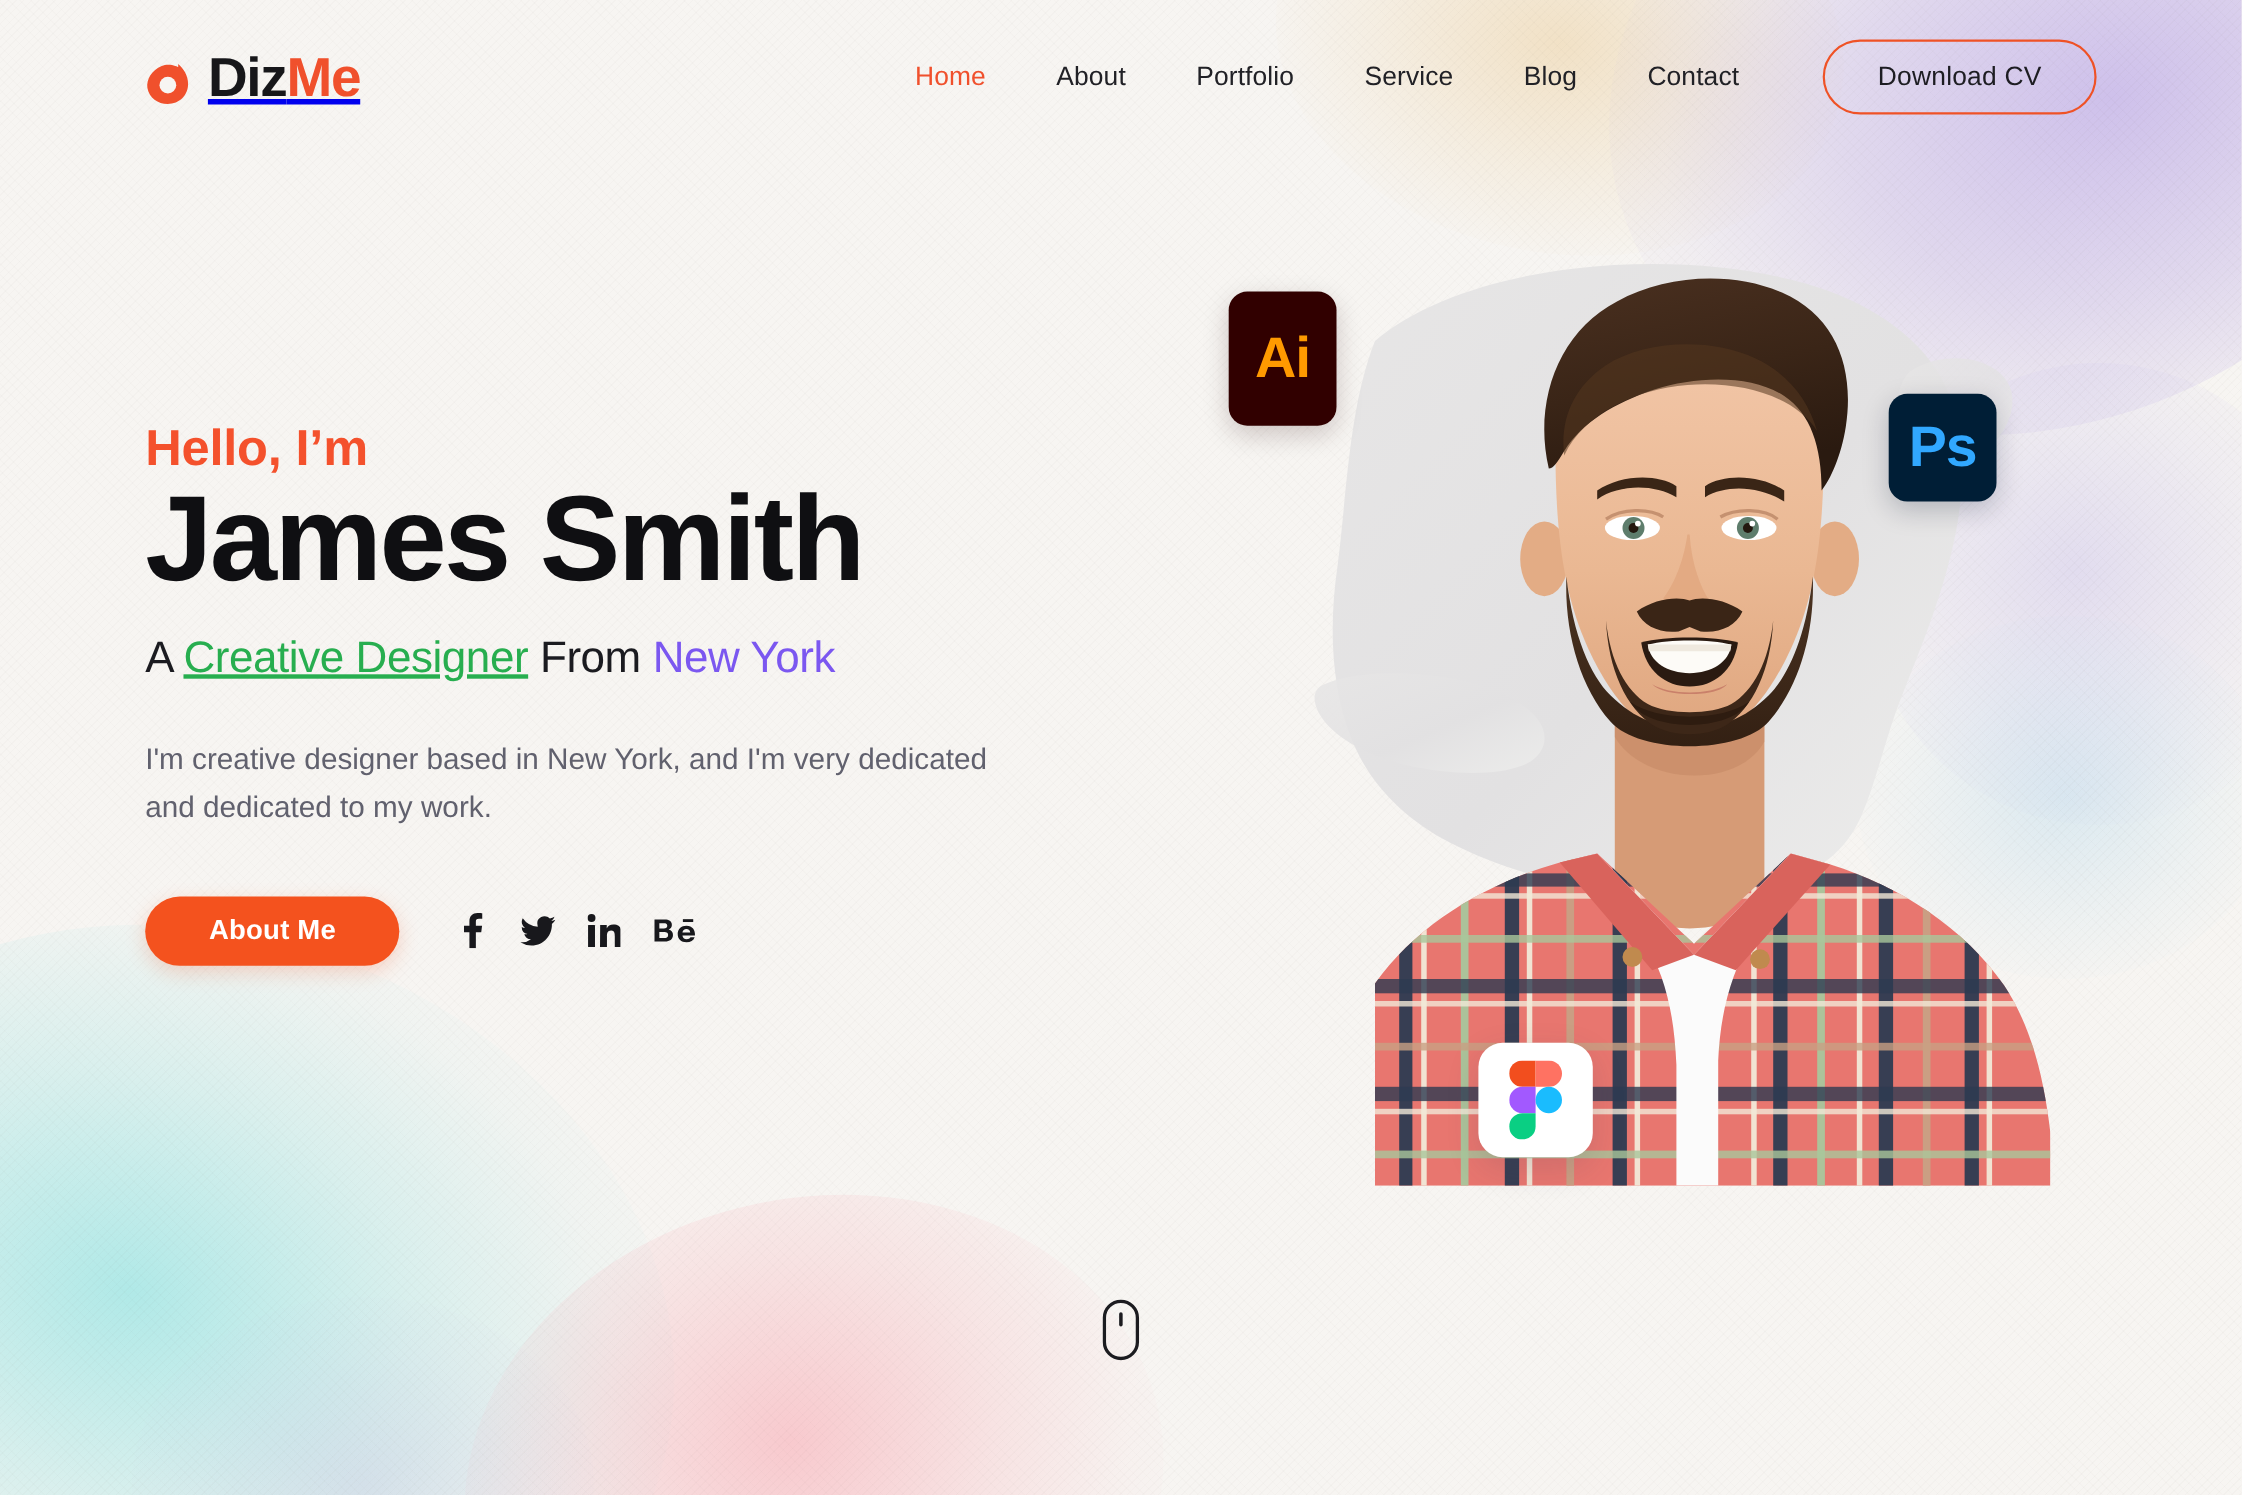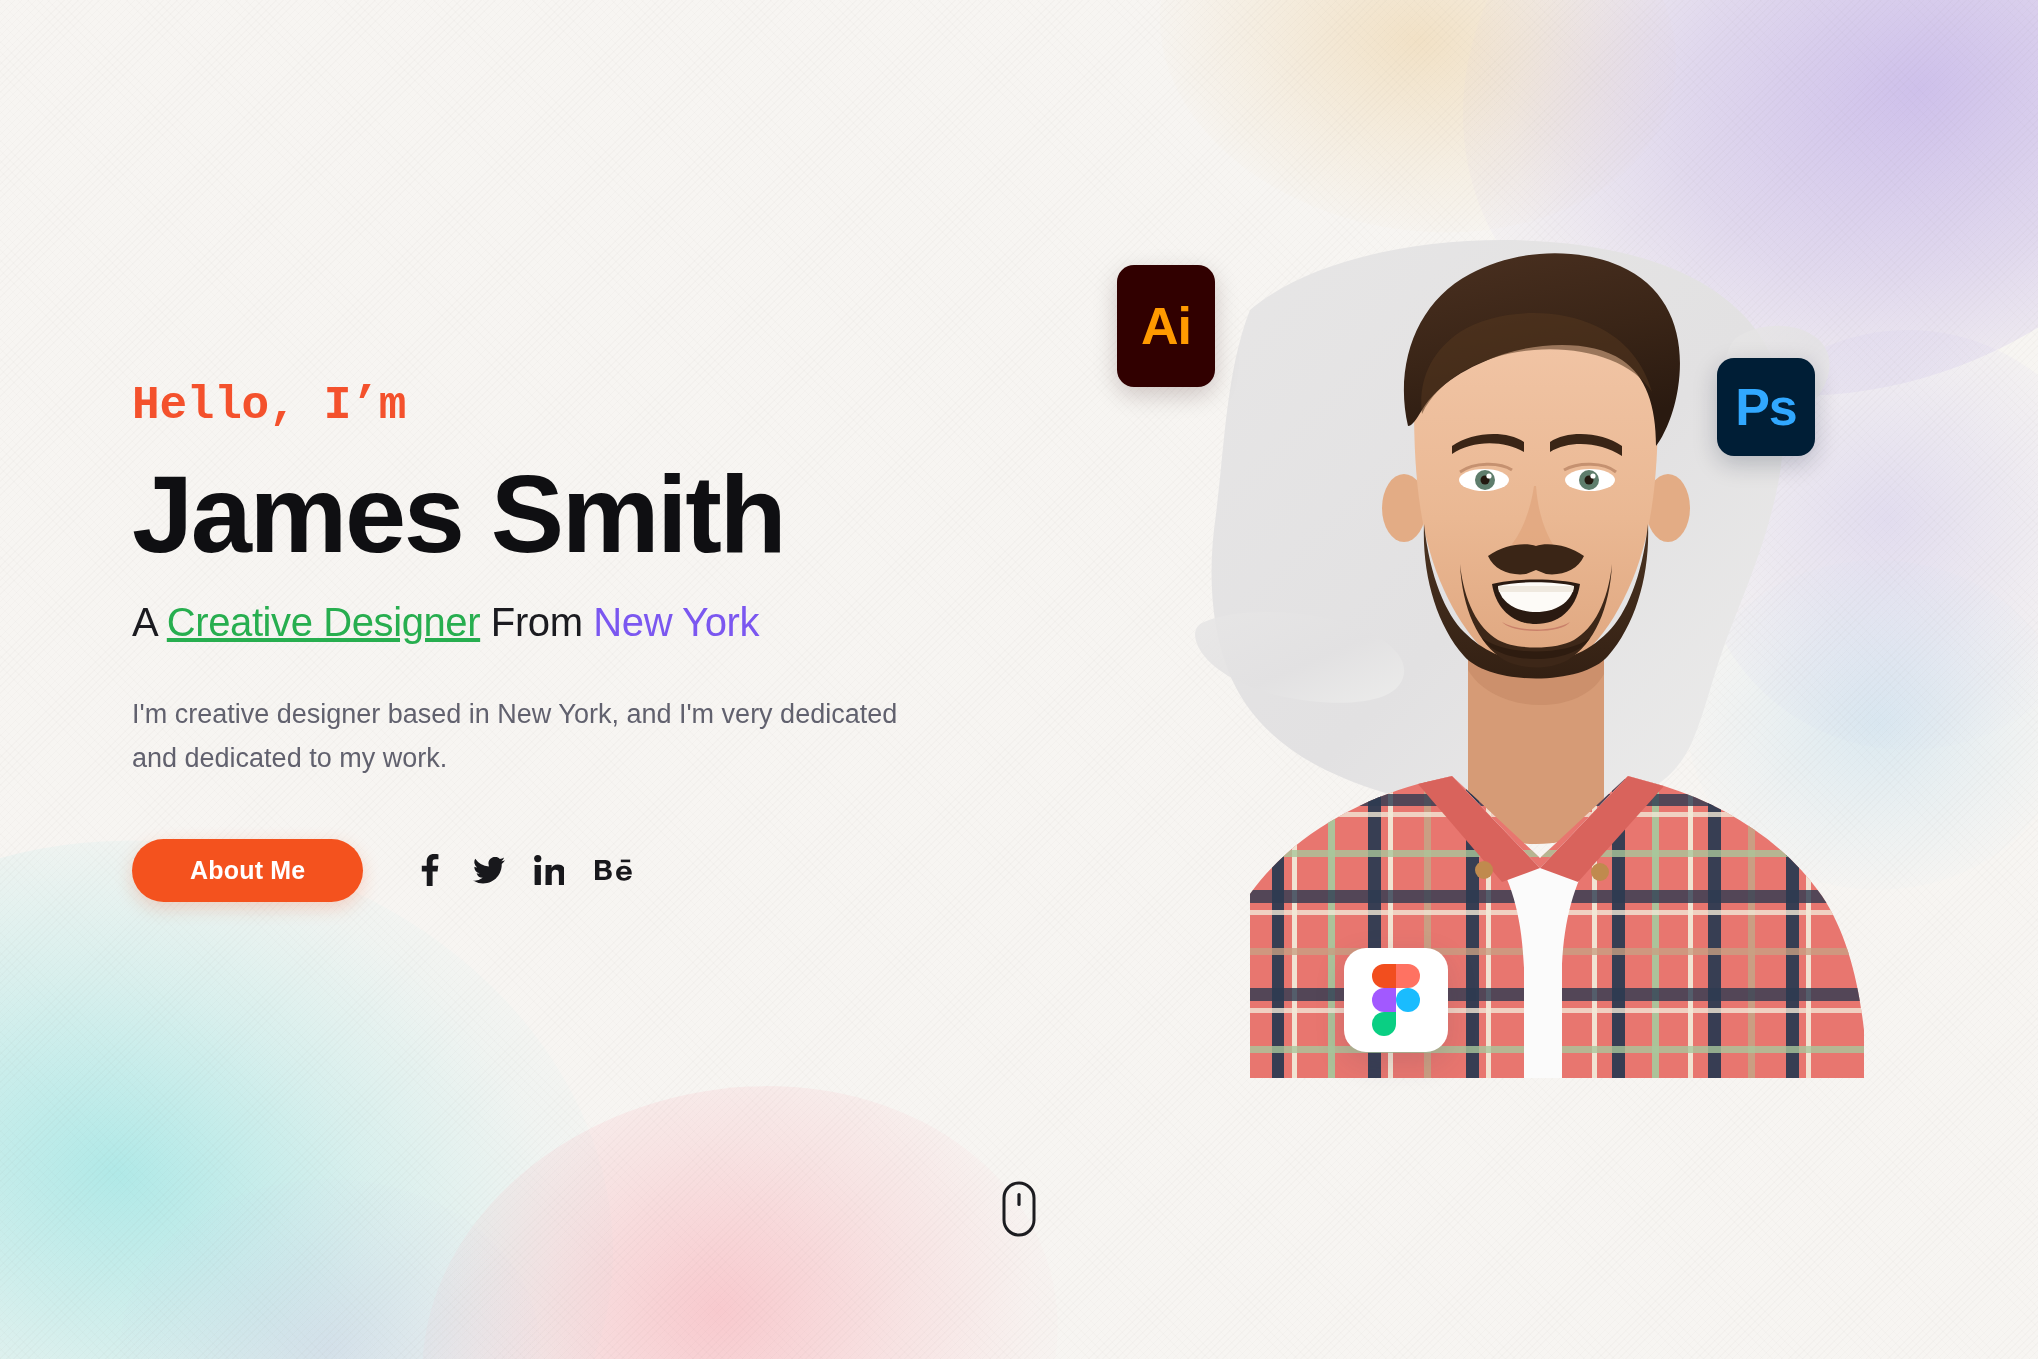--- a/index.html
+++ b/index.html
@@ -157,22 +157,20 @@
     position:absolute;
     left:132px; top:380px;
     width:900px;
     z-index:14;
   }
   .greeting {
     font-size:46px;
     color:#f4512c;
     font-weight:600;
     letter-spacing:-0.2px;
-    margin-bottom:26px;
-    font-family:Liberation Mono, monospace;
   }
   .fullname {
     font-size:110px;
     font-weight:700;
     color:#0f0f12;
     letter-spacing:-2.4px;
     line-height:1.02;
     margin-bottom:30px;
   }
   .tagline {
@@ -289,20 +287,43 @@
 
   <div class="wash wash-gold"></div>
   <div class="wash wash-purple"></div>
   <div class="wash wash-purple2"></div>
   <div class="wash wash-skyblue"></div>
   <div class="wash wash-teal"></div>
   <div class="wash wash-pink"></div>
   <div class="wash wash-lilac"></div>
   <div class="paper-grain"></div>
 
+  <header class="header">
+
+    <a class="brand" href="#">
+      <svg class="brand-mark" viewBox="0 0 44 50">
+        <path d="M30 1 C30 1 30 16 30 16 C30 16 22 12 15 15 C6 19 1 27 2 35
+                 C3.6 44.2 11.6 49.5 20.4 49.5 C31.2 49.5 39 41.6 39 31.4
+                 C39 23.6 34.6 17 30 13.2 Z" fill="#f0502c"></path>
+        <circle cx="20.6" cy="32.4" r="7.6" fill="#f7f5f2"></circle>
+      </svg>
+      <span class="brand-text"><span class="b1">Diz</span><span class="b2">Me</span></span>
+    </a>
+
+    <nav class="nav">
+      <a class="nav-link active" href="#">Home</a>
+      <a class="nav-link" href="#">About</a>
+      <a class="nav-link" href="#">Portfolio</a>
+      <a class="nav-link" href="#">Service</a>
+      <a class="nav-link" href="#">Blog</a>
+      <a class="nav-link" href="#">Contact</a>
+      <button class="cv-btn">Download CV</button>
+    </nav>
+
+  </header>
 
   <section class="hero-left">
 
     <div class="greeting">Hello, I’m</div>
 
     <h1 class="fullname">James Smith</h1>
 
     <div class="tagline"><span>A </span><span class="role">Creative Designer</span><span> From </span><span class="place">New York</span></div>
 
     <p class="blurb">I'm creative designer based in New York, and I'm very dedicated and dedicated to my work.</p>

